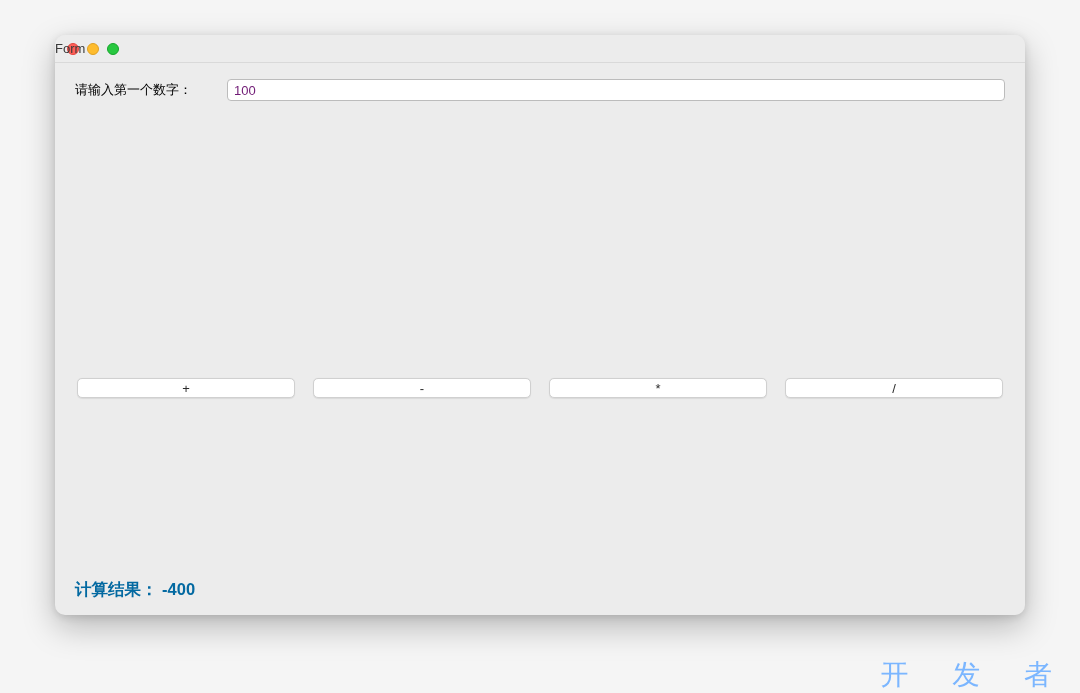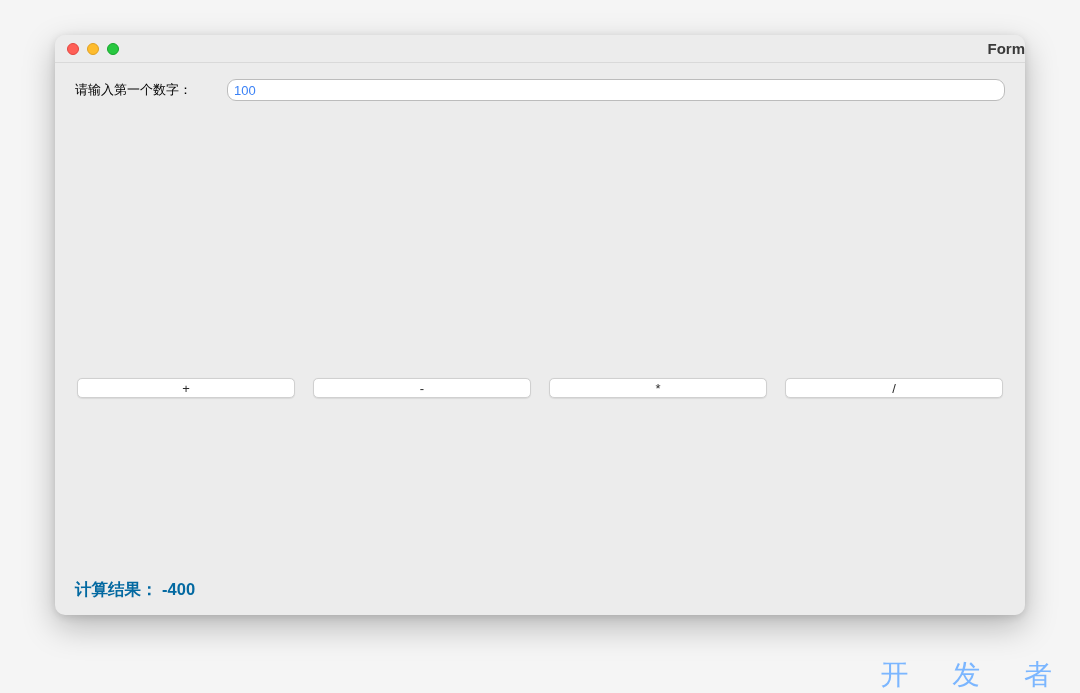--- a/index.html
+++ b/index.html
@@ -37,22 +37,22 @@
       gap: 8px;
       padding-left: 12px;
     }
     .dot {
       width: 12px; height: 12px; border-radius: 50%;
     }
     .dot.red { background:#ff5f57; border:0.5px solid #e24640;}
     .dot.yellow { background:#febc2e; border:0.5px solid #dfa023;}
     .dot.green { background:#28c840; border:0.5px solid #17a62c;}
     .title {
-      position:absolute; left:0; right:0; text-align:right;
-      font-size:15px; font-weight:700; color:#3a3a3a;
+      position:absolute; left:0; right:0; text-align:left;
+      font-size:13px; font-weight:400; color:#3a3a3a;
       pointer-events:none;
     }
     .content {
       flex:1;
       position:relative;
       padding: 16px 20px;
     }
     .row {
       display:flex; align-items:center; margin-bottom:10px;gap:24px;
     }
@@ -61,23 +61,23 @@
       font-size:13px;
       color:#000;
       text-align:left;
     }
     .row input[type="text"] {
       flex:1;
       height:22px;
       padding: 2px 6px;
       font-size:13px;
       border:1px solid #bcbcbc;
-      border-radius:9px;
+      border-radius:4px;
       background:#fff;
-      color:#3b82f6;
+      color:#701a75;
     }
     .row input.focused {
       outline:none;
       border:1px solid #6ea8e6;
       box-shadow:0 0 0 3px rgba(88,154,232,0.45);
     }
     .ops {
       position:absolute;
       left:22px; right:22px;
       top: 315px;

